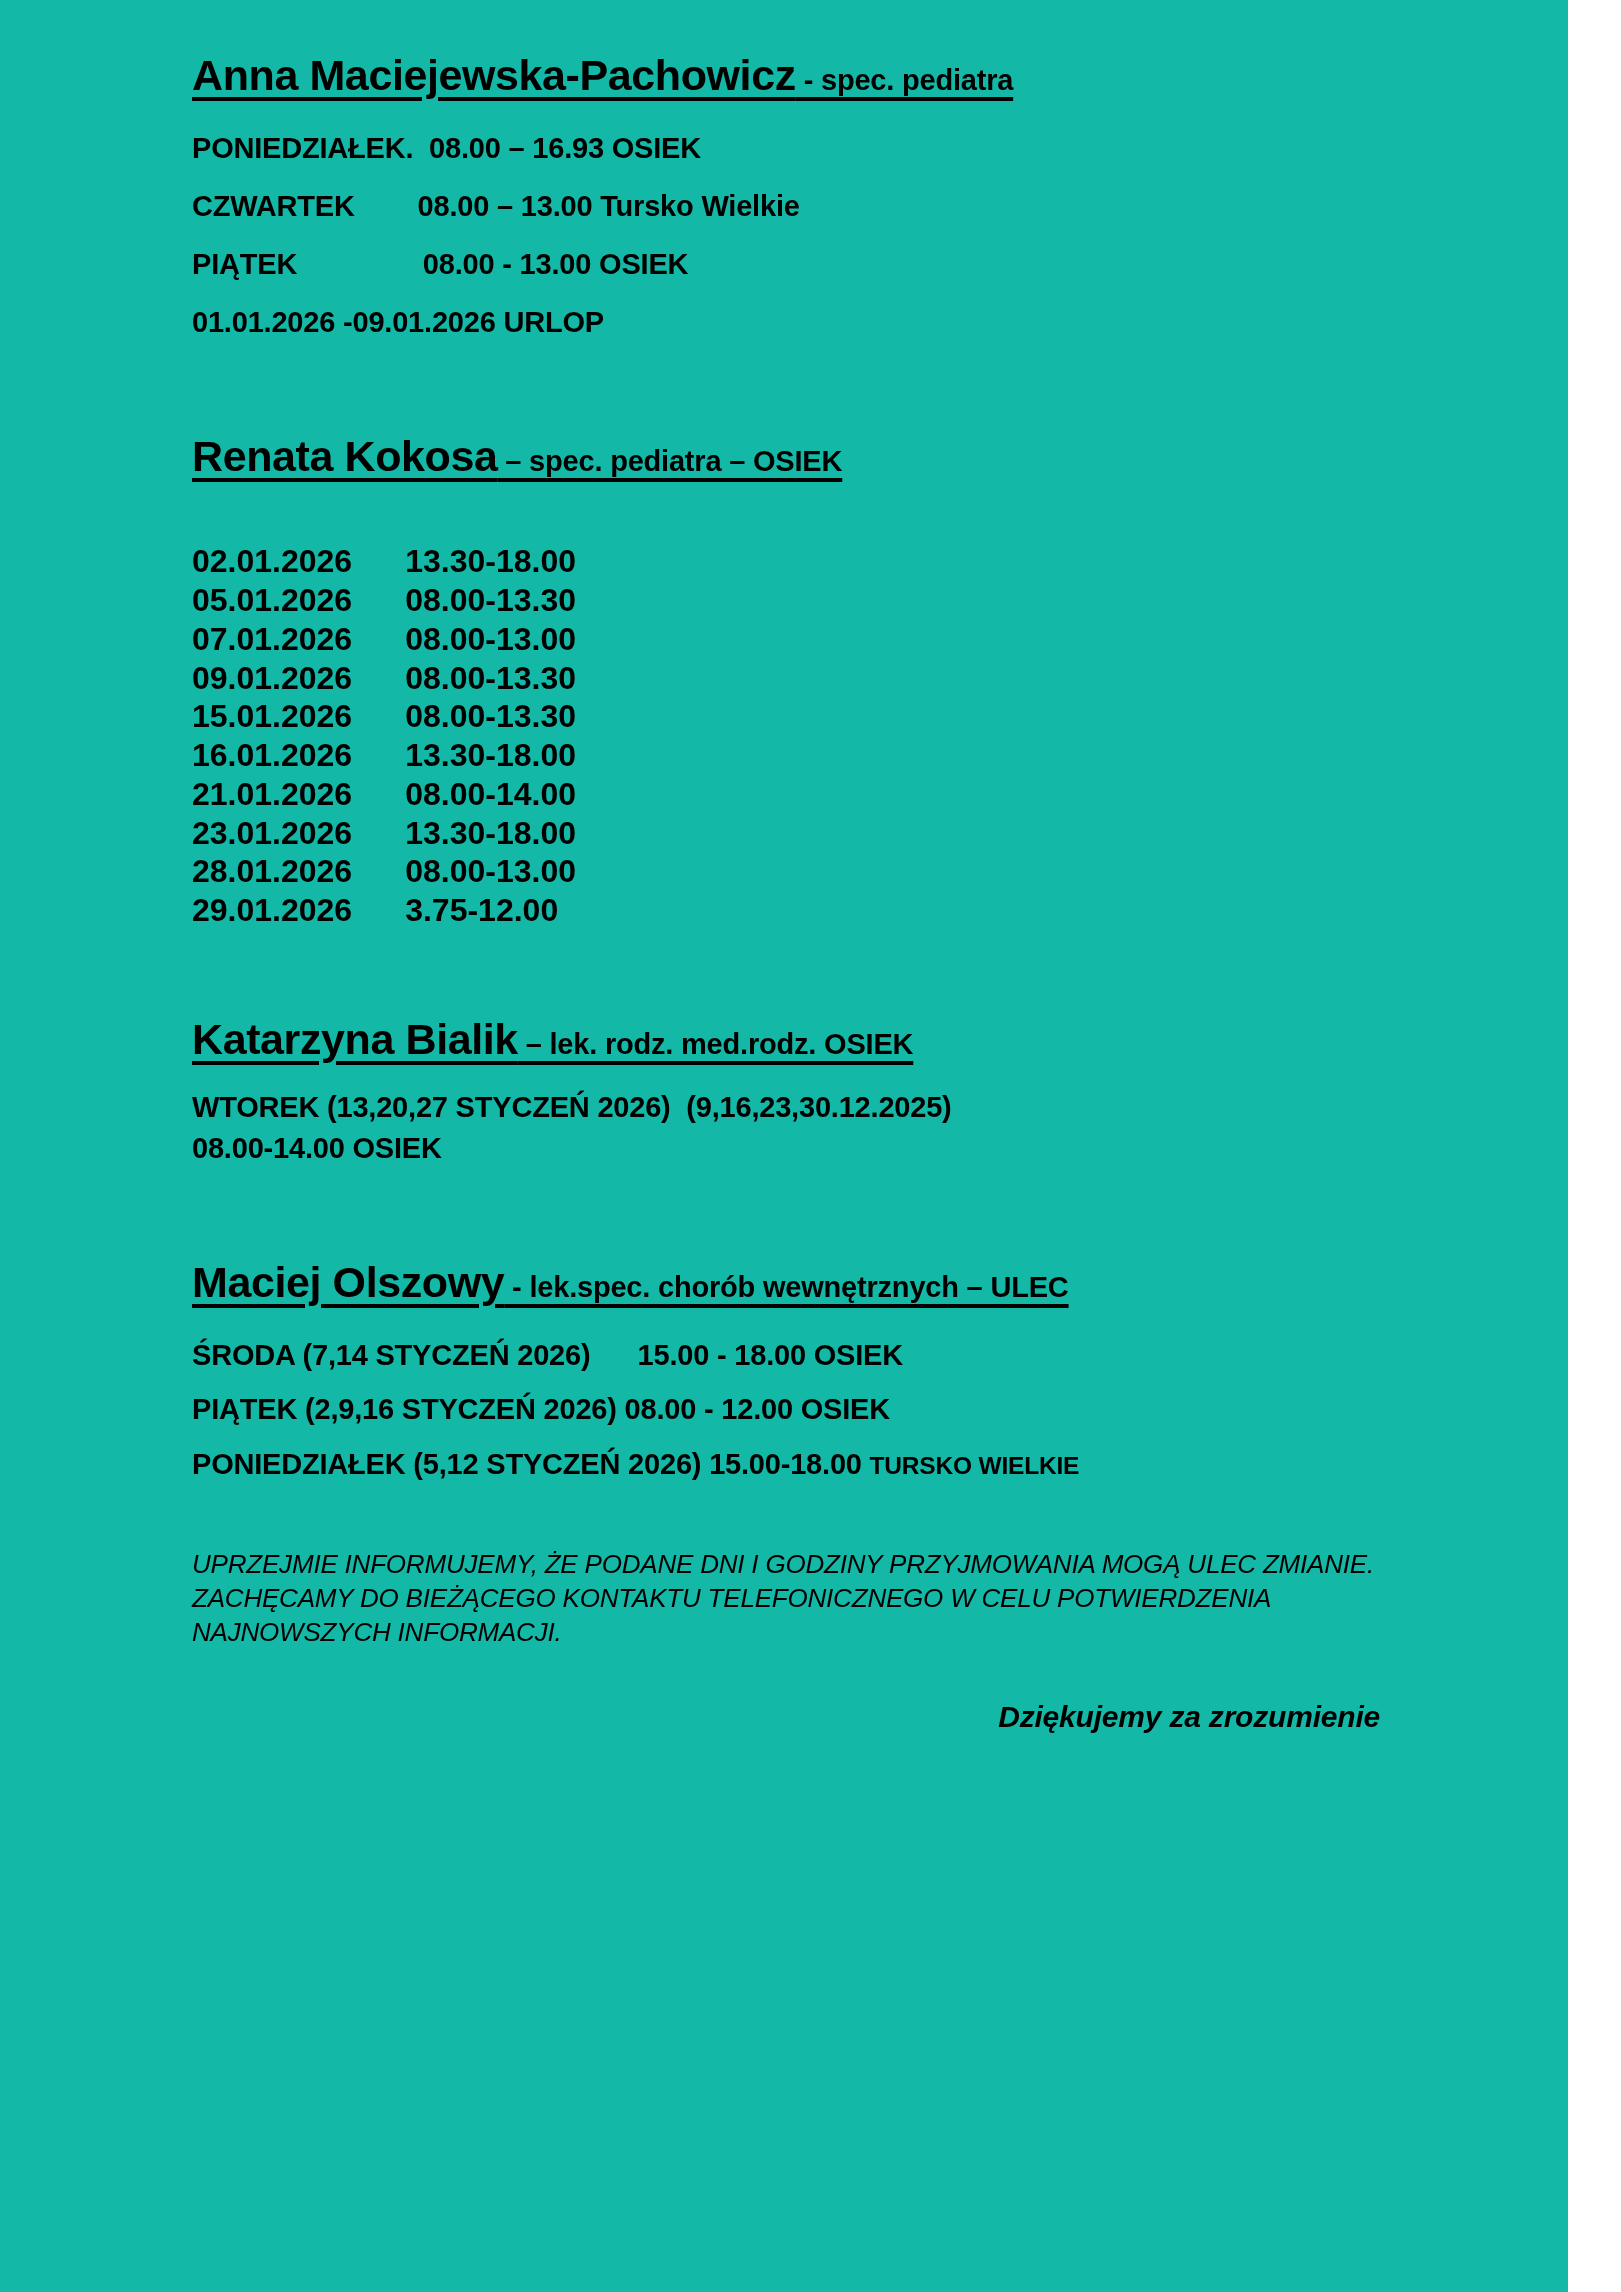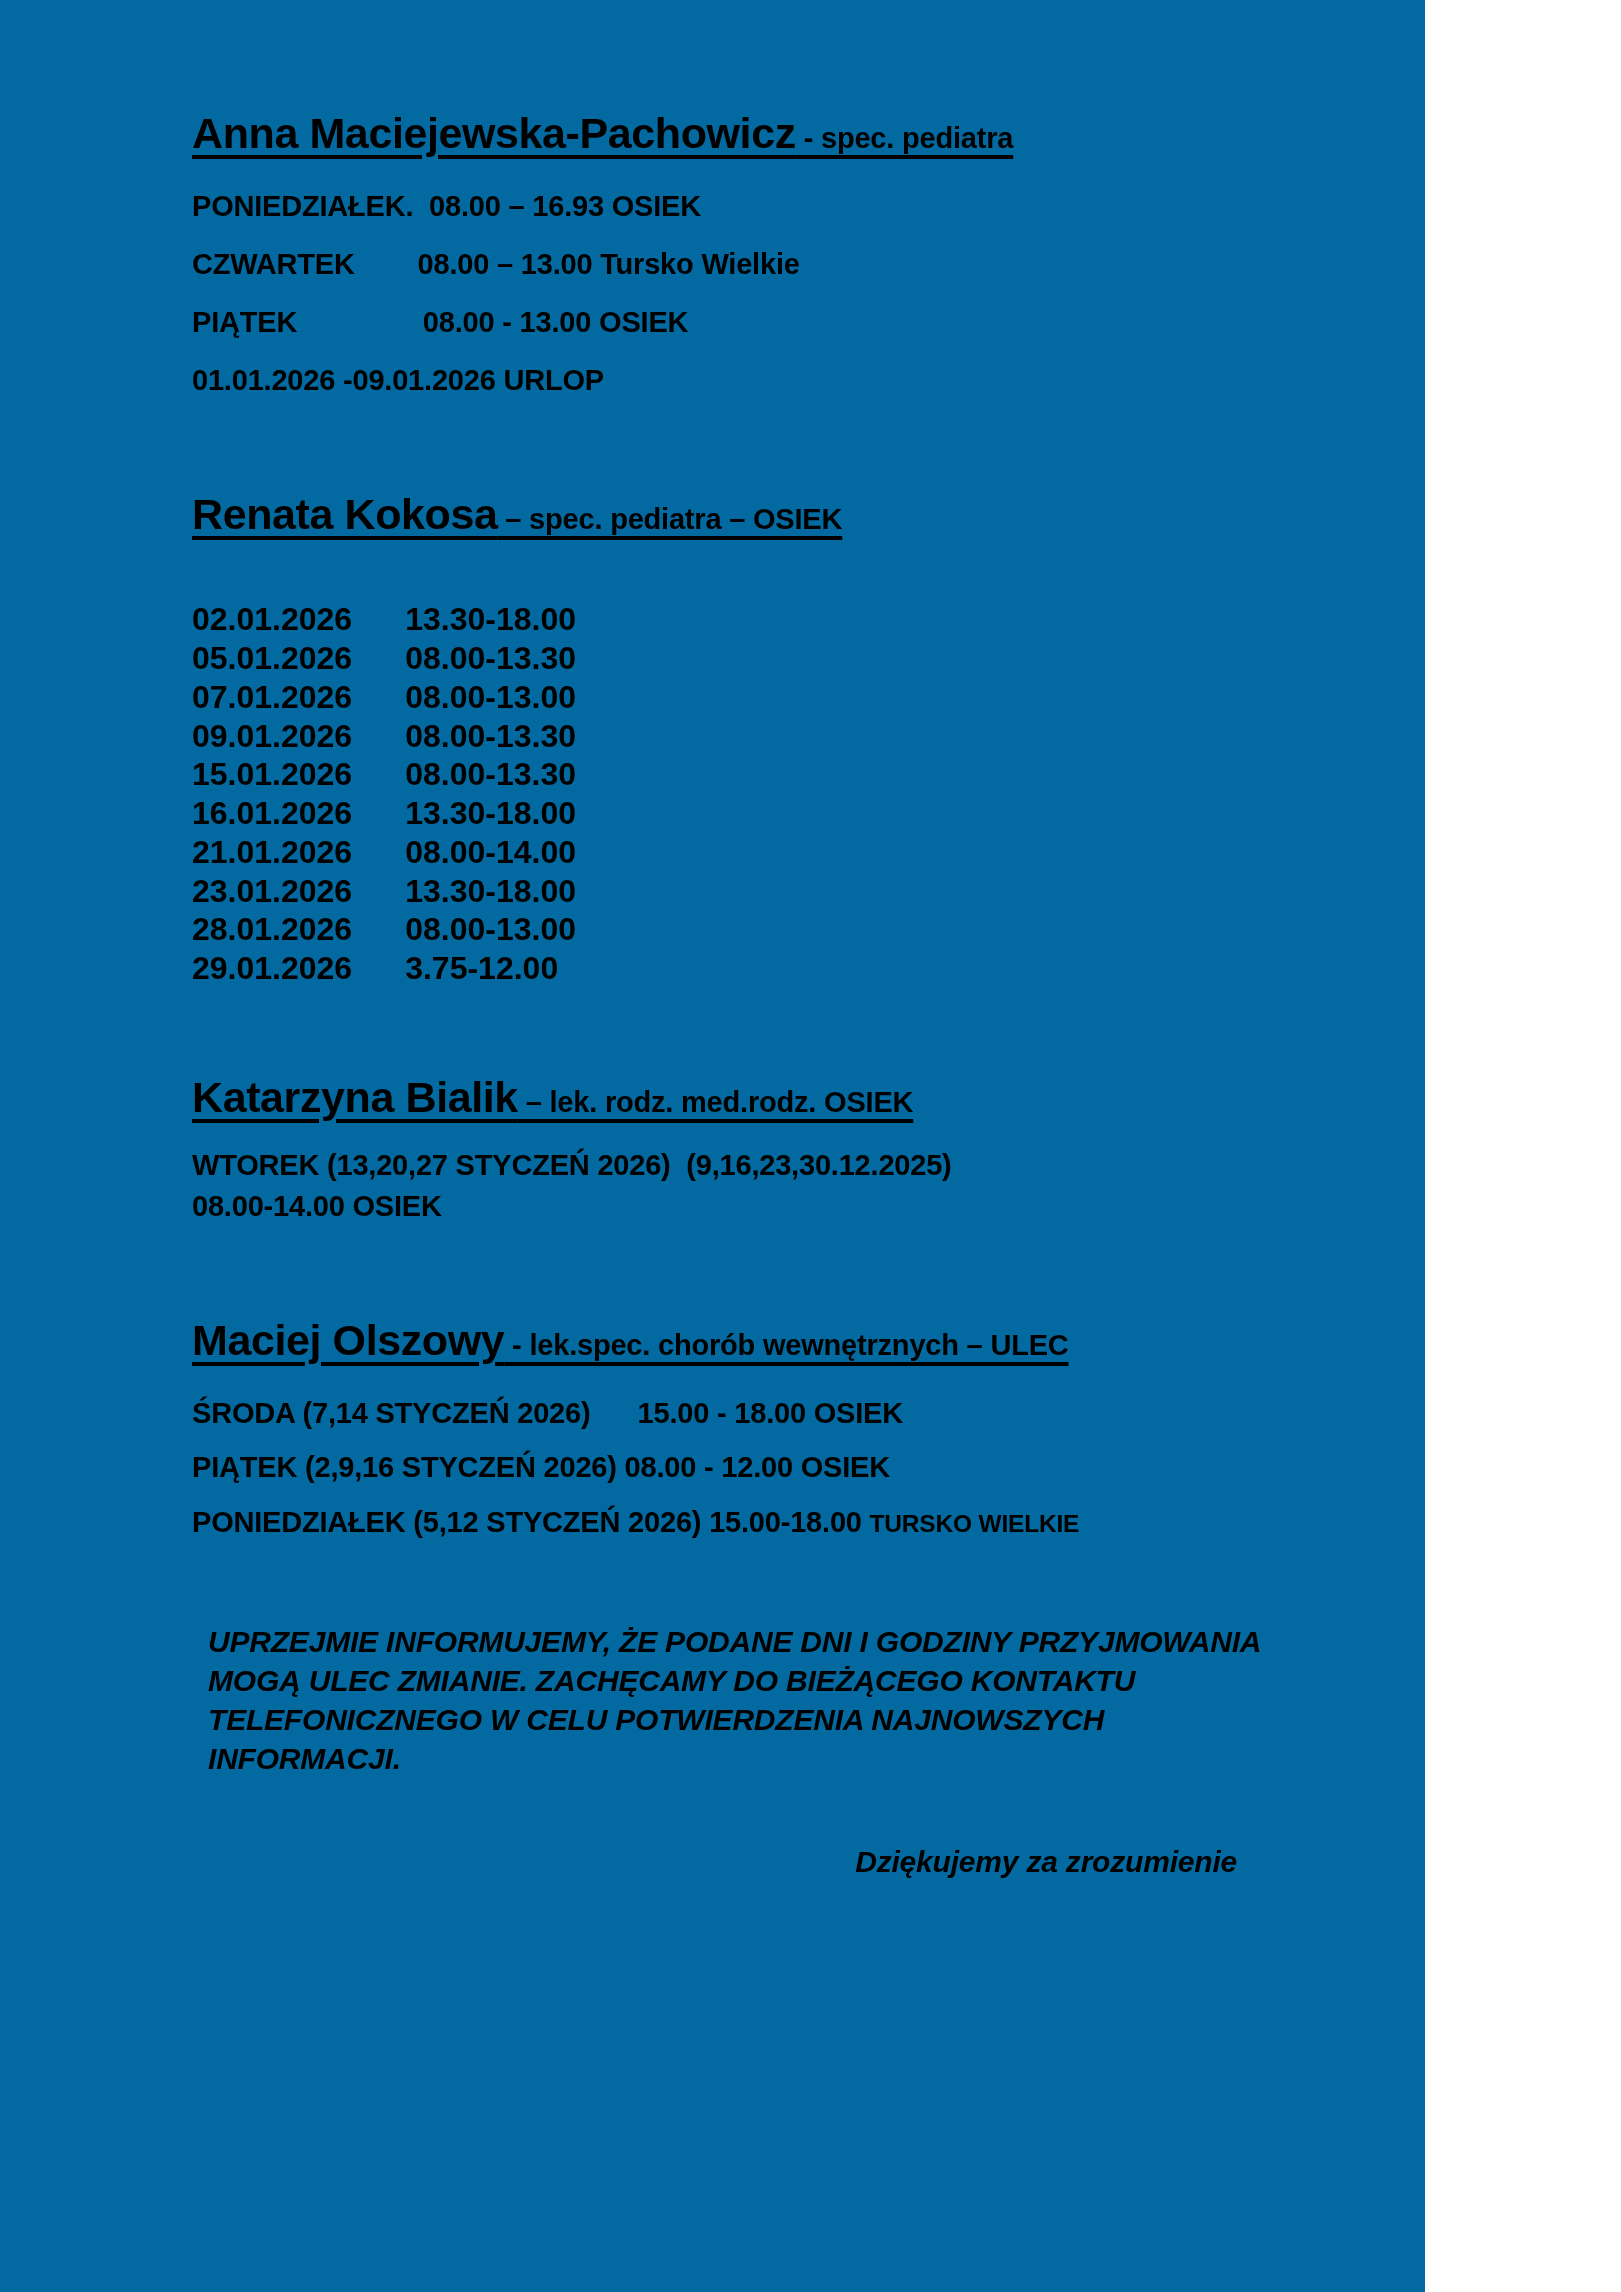--- a/index.html
+++ b/index.html
@@ -10,25 +10,25 @@
   }
   body {
     width: 1621px;
     height: 2293px;
     font-family: "Liberation Sans", sans-serif;
     color: #000000;
     -webkit-font-smoothing: antialiased;
   }
   .page {
     position: relative;
-    width: 1425px;
+    width: 1568px;
     height: 2293px;
     box-sizing: border-box;
-    padding: 108px 147px 0 192px;
-    background: #0369a1;
+    padding: 50px 147px 0 192px;
+    background: #14b8a6;
   }
 
   
   .doctor-heading {
     margin: 0;
     font-weight: bold;
     line-height: 1.18;
     white-space: nowrap;
   }
   .doctor-heading .doc-name {
@@ -89,23 +89,23 @@
     padding: 0;
     white-space: nowrap;
     vertical-align: baseline;
   }
   .date-table td.col-date {
     padding-right: 53px;
   }
 
   
   .notice {
-    margin: 16px;
-    font-size: 30px;
-    font-weight: bold;
+    margin: 0;
+    font-size: 26px;
+    font-weight: normal;
     font-style: italic;
     line-height: 1.30;
     letter-spacing: -0.2px;
     max-width: 1206px;
   }
   .thanks {
     margin: 0;
     font-size: 30px;
     font-weight: bold;
     font-style: italic;

